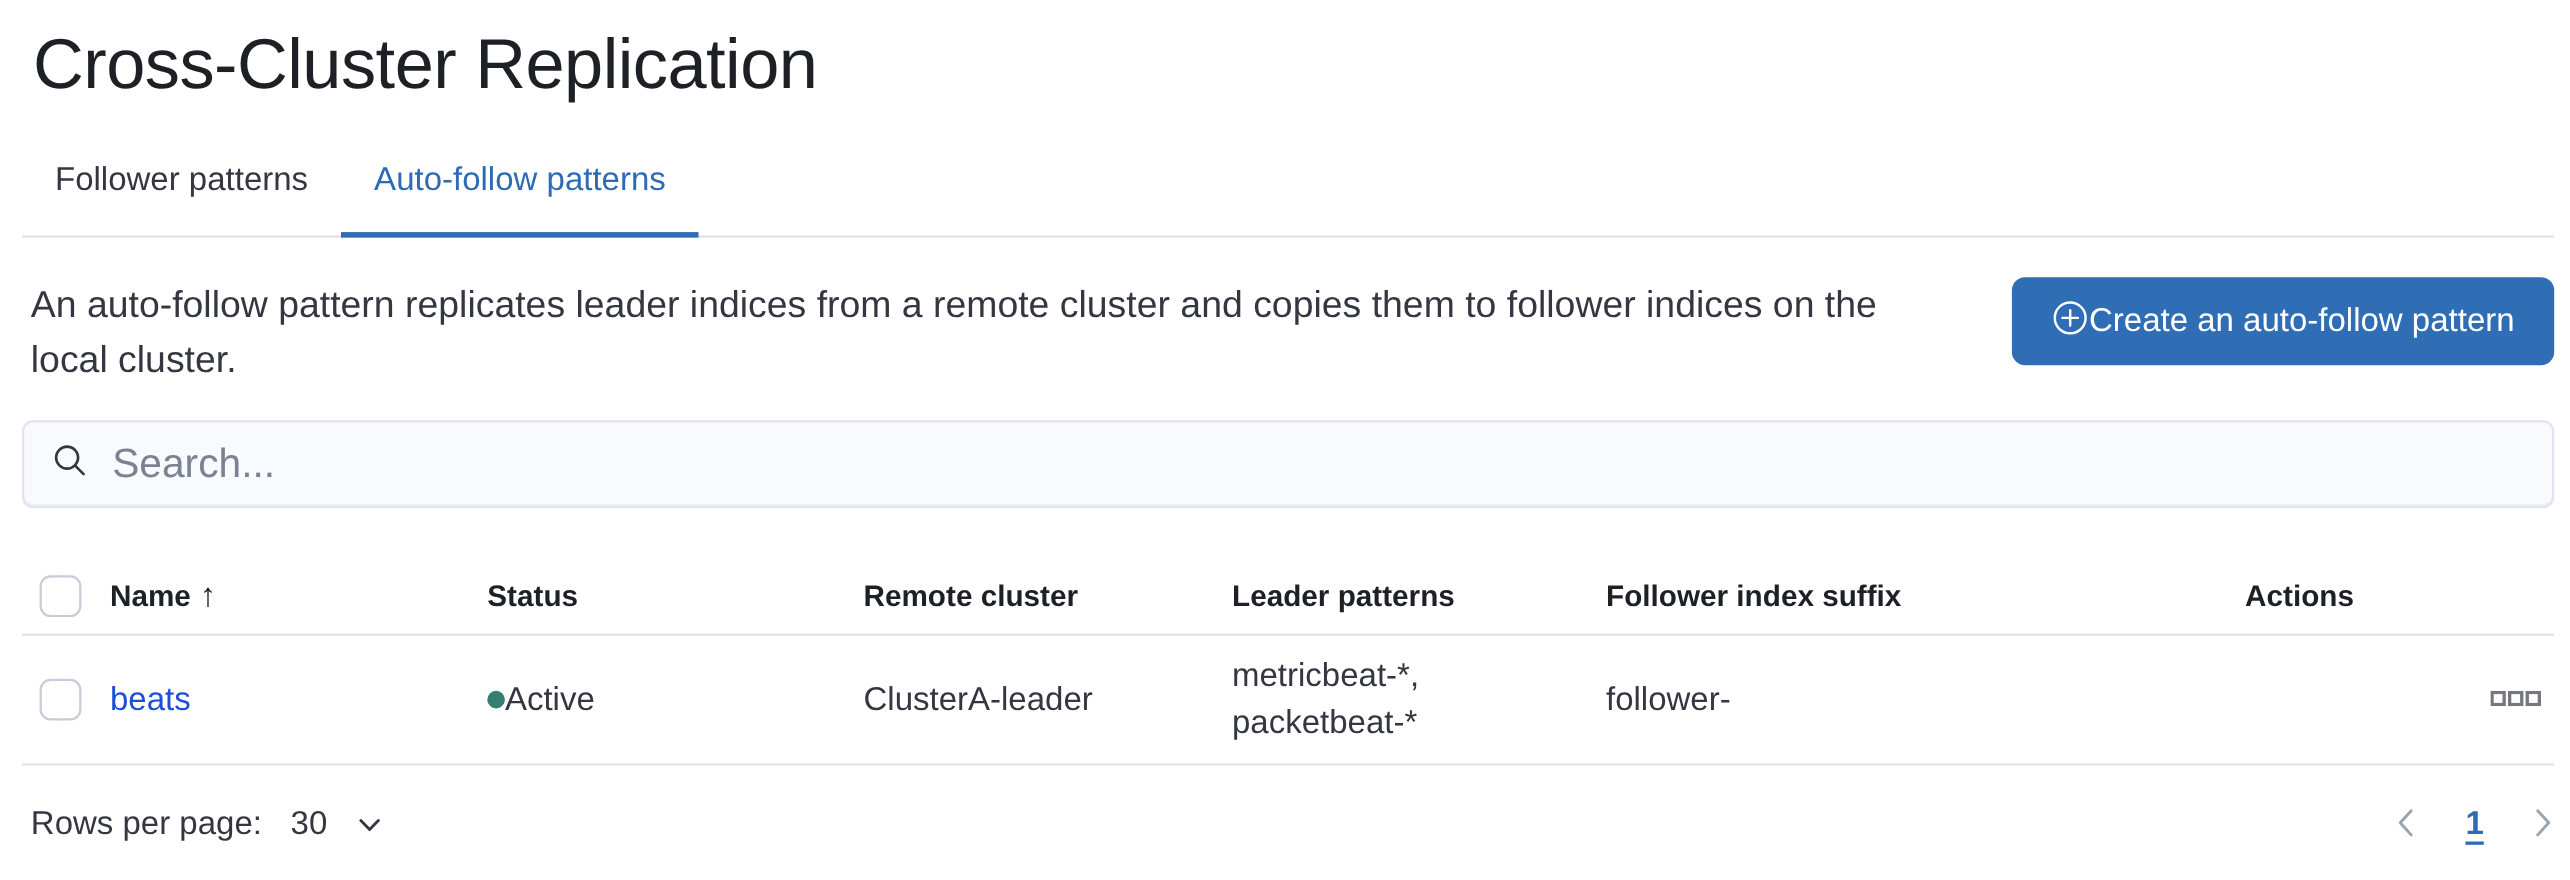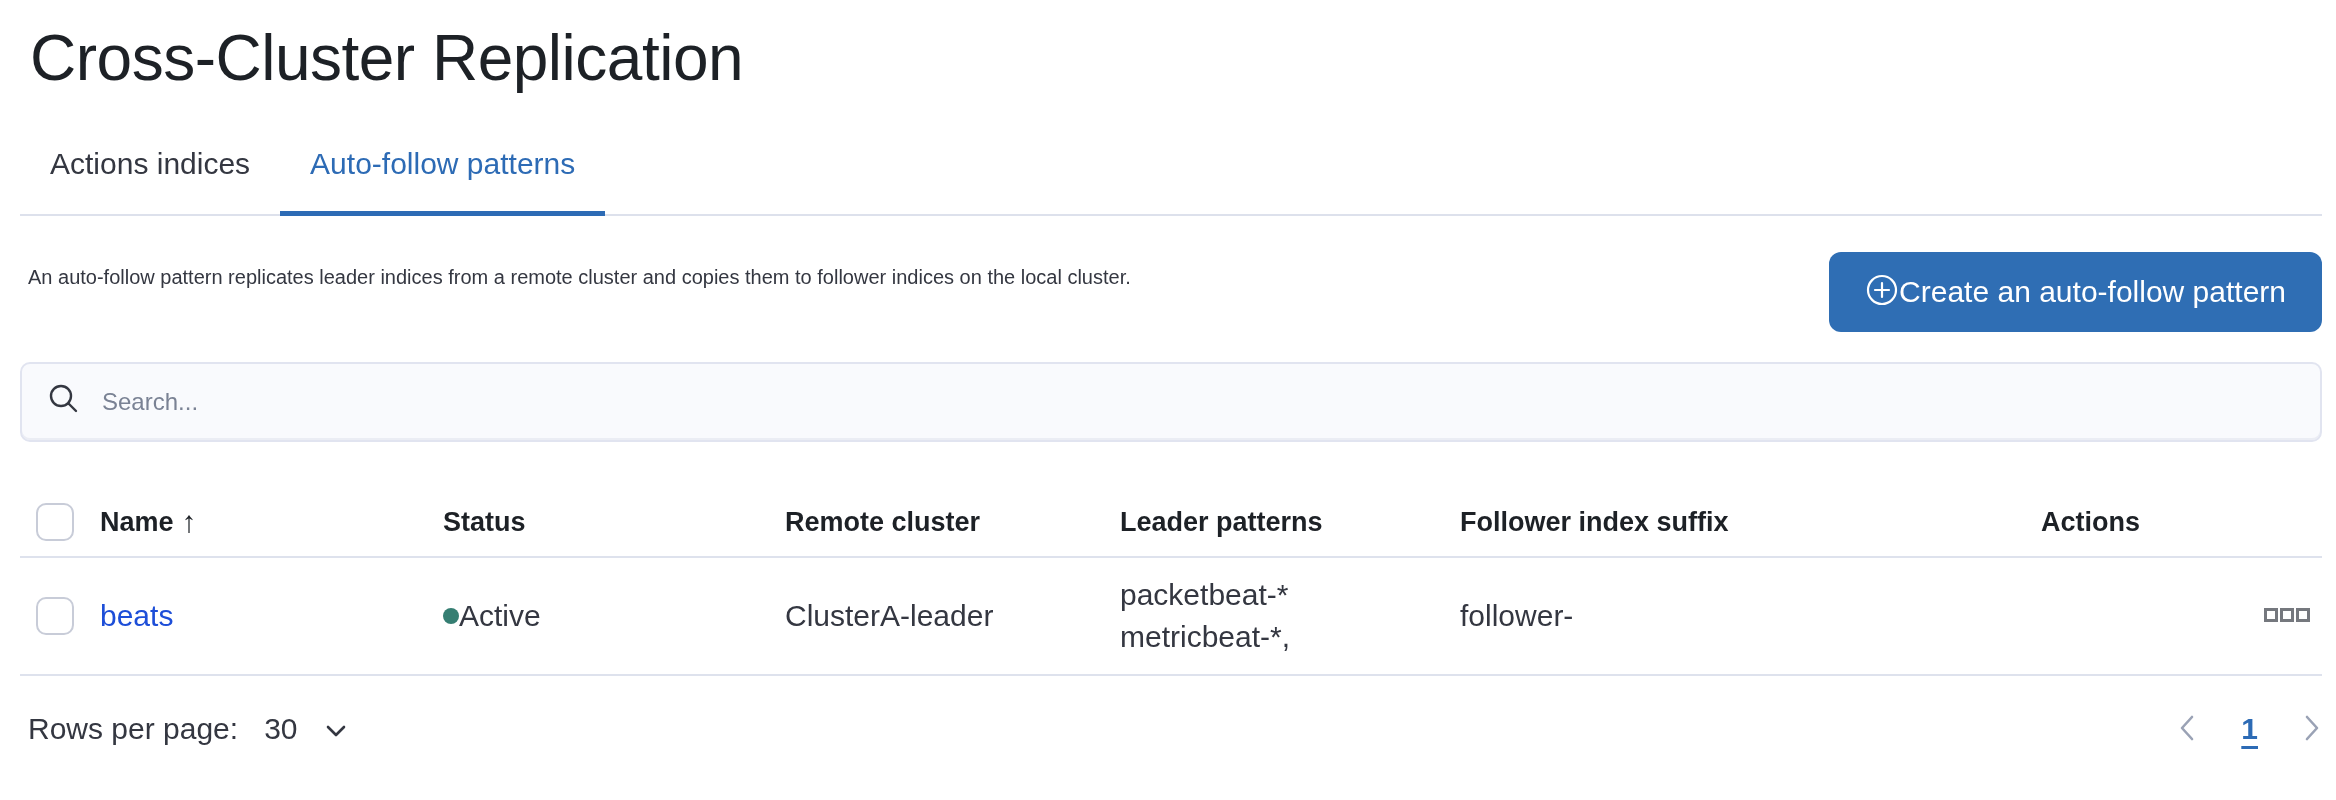--- a/index.html
+++ b/index.html
@@ -46,21 +46,21 @@
   }
 
   
   .intro-row {
     display: flex;
     justify-content: space-between;
     align-items: flex-start;
     margin-top: 36px;
   }
   .description {
-    font-size: 20px;
+    font-size: 34px;
     line-height: 50px;
     color: #343741;
     max-width: 1720px;
     margin-left: 8px;
   }
   .primary-btn {
     display: flex;
     align-items: center;
     height: 80px;
     padding: 0 36px;
@@ -87,21 +87,21 @@
     align-items: center;
     padding: 0 24px;
     box-shadow: inset 0 -2px 0 rgba(140,150,180,0.12);
   }
   .search-box input {
     flex: 1;
     border: none;
     outline: none;
     background: transparent;
     font-family: inherit;
-    font-size: 24px;
+    font-size: 37px;
     color: #343741;
     margin-left: 20px;
   }
   .search-box input::placeholder { color: #7a8294; }
 
   
   .table { margin-top: 46px; }
   .t-row {
     display: grid;
     grid-template-columns: 80px 343px 342px 335px 340px 340px 340px 1fr;
@@ -188,21 +188,21 @@
   .icon-svg { display: block; }
 </style>
 </head>
 <body>
 
 <div class="page">
 
   <h1 class="page-title">Cross-Cluster Replication</h1>
 
   <div class="tabs">
-    <div class="tab">Actions indices</div>
+    <div class="tab">Follower patterns</div>
     <div class="tab active">Auto-follow patterns</div>
   </div>
 
   <div class="intro-row">
     <p class="description">An auto-follow pattern replicates leader indices from a remote cluster and copies them to follower indices on the local cluster.</p>
     <button class="primary-btn">
       <span class="icon-svg">
         <svg width="34" height="34" viewBox="0 0 34 34" fill="none">
           <circle cx="17" cy="17" r="14" stroke="#ffffff" stroke-width="2.2"></circle>
           <path d="M17 10 v14 M10 17 h14" stroke="#ffffff" stroke-width="2.2" stroke-linecap="round"></path>
@@ -245,22 +245,22 @@
       </div>
       <div class="td">
         <a class="link">beats</a>
       </div>
       <div class="td status-cell">
         <span class="status-dot"></span>
         <span>Active</span>
       </div>
       <div class="td">ClusterA-leader</div>
       <div class="td patterns">
+        <div>metricbeat-*,</div>
         <div>packetbeat-*</div>
-        <div>metricbeat-*,</div>
       </div>
       <div class="td">follower-</div>
       <div class="td"></div>
       <div class="td right">
         <button class="actions-btn">
           <span class="icon-svg">
             <svg width="46" height="14" viewBox="0 0 46 14" fill="none">
               <rect x="1.5" y="1.5" width="11" height="11" stroke="#75787e" stroke-width="3"></rect>
               <rect x="17.5" y="1.5" width="11" height="11" stroke="#75787e" stroke-width="3"></rect>
               <rect x="33.5" y="1.5" width="11" height="11" stroke="#75787e" stroke-width="3"></rect>

